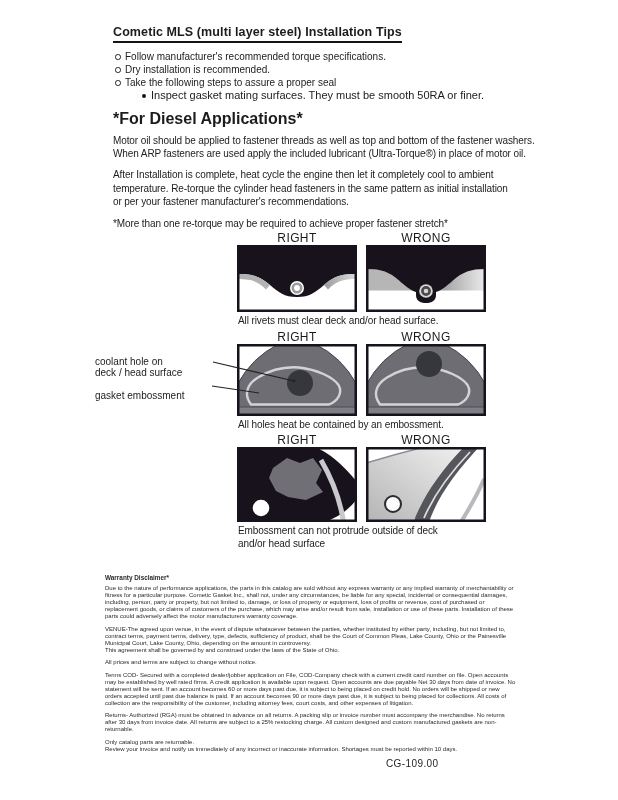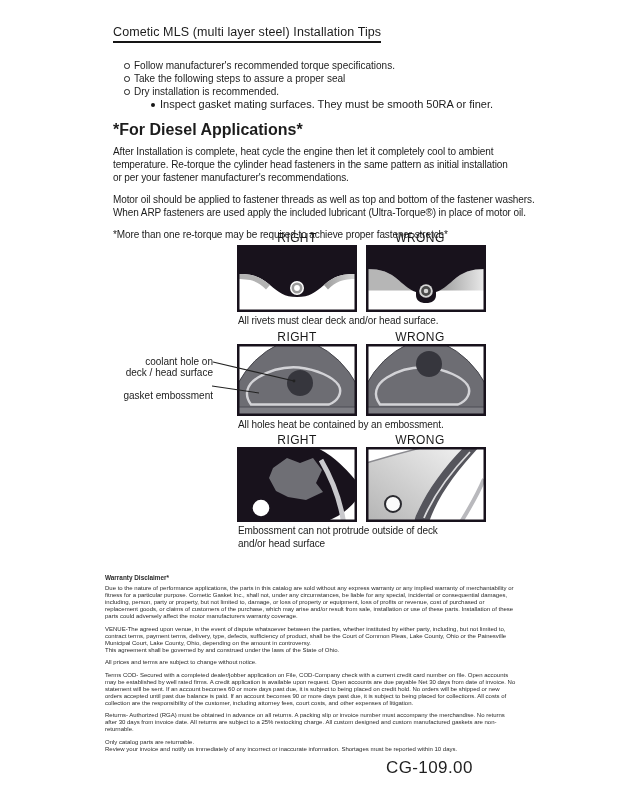--- a/index.html
+++ b/index.html
@@ -3,77 +3,77 @@
 <meta charset="utf-8">
 <style>
   html,body{margin:0;padding:0;background:#ffffff;}
   .page{
     position:relative;width:618px;height:800px;background:#ffffff;overflow:hidden;
     font-family:"Liberation Sans",sans-serif;color:#1c1c1c;
   }
   
   .content{position:absolute;left:113px;top:22px;width:485px;}
   .doc-title{
-    display:inline-block;margin:0 0 5px 0;font-size:12.5px;font-weight:400;
+    display:inline-block;margin:0 0 5px 0;font-size:12.5px;font-weight:700;
     letter-spacing:.1px;border-bottom:2px solid #151515;padding-bottom:1px;line-height:16px;
   }
-  .bullet-list{margin:11px;}
+  .bullet-list{margin:2px;}
   .bullet{position:relative;font-size:10px;line-height:13px;padding-left:10px;white-space:nowrap;}
   .bullet::before{
     content:"";position:absolute;left:0;top:4px;width:3.5px;height:3.5px;
     border:1px solid #222;border-radius:50%;
   }
   .sub-bullet{position:relative;font-size:11px;line-height:13px;margin-left:27px;padding-left:9px;white-space:nowrap;}
   .sub-bullet::before{
     content:"";position:absolute;left:0;top:4.5px;width:4px;height:4px;background:#161616;border-radius:50%;
   }
   .diesel-heading{margin:9px 0 2px 0;font-size:16px;font-weight:700;line-height:15px;}
   .para{margin:8px 0 0 0;font-size:10px;line-height:13.2px;white-space:pre-line;letter-spacing:-.1px;}
   .para.note{margin-top:9px;}
   
   .figures{position:absolute;left:237px;top:232px;width:249px;}
-  .fig-labels{display:flex;gap:3px;}
+  .fig-labels{display:flex;gap:9px;}
   .fig-labels span{width:120px;text-align:center;font-size:12px;line-height:13px;letter-spacing:.4px;color:#1a1a1a;}
   .fig-row{display:flex;gap:9px;}
   .fig-row svg{display:block;}
   .fig-caption{margin:3px 0 3px 1px;font-size:10px;line-height:12.5px;white-space:pre-line;letter-spacing:-.1px;}
   .side-labels{
-    position:absolute;right:calc(100% + 24px);top:112px;width:118px;text-align:right;
+    position:absolute;right:calc(100% + 24px);top:112px;width:118px;
     font-size:10px;line-height:11.5px;white-space:pre-line;color:#1c1c1c;
   }
   .side-labels .lbl2{}
   .leader-overlay{position:absolute;left:-126px;top:110px;pointer-events:none;}
   
   .disclaimer{position:absolute;left:105px;top:574px;width:413px;color:#2a2a2a;}
   .disclaimer h2{margin:0 0 4px 0;font-size:6.4px;font-weight:700;line-height:7px;}
   .disclaimer p{margin:0 0 5.5px 0;font-size:6px;line-height:7px;white-space:pre-line;}
   
-  .page-code{position:absolute;left:386px;top:758px;font-size:17px;letter-spacing:.4px;color:#1f1f1f;}
+  .page-code{position:absolute;left:386px;top:758px;font-size:10px;letter-spacing:.4px;color:#1f1f1f;}
 </style>
 </head>
 <body>
 
 <div class="page">
 
   <div class="content">
     <h1 class="doc-title">Cometic MLS (multi layer steel) Installation Tips</h1>
 
     <div class="bullet-list">
       <div class="bullet">Follow manufacturer's recommended torque specifications.</div>
+      <div class="bullet">Dry installation is recommended.</div>
       <div class="bullet">Take the following steps to assure a proper seal</div>
-      <div class="bullet">Dry installation is recommended.</div>
       <div class="sub-bullet">Inspect gasket mating surfaces.  They must be smooth 50RA or finer.</div>
     </div>
 
     <h2 class="diesel-heading">*For Diesel Applications*</h2>
+    <p class="para">Motor oil should be applied to fastener threads as well as top and bottom of the fastener washers.
+When ARP fasteners are used apply the included lubricant (Ultra-Torque®) in place of motor oil.</p>
     <p class="para">After Installation is complete, heat cycle the engine then let it completely cool to ambient
 temperature. Re-torque the cylinder head fasteners in the same pattern as initial installation
 or per your fastener manufacturer's recommendations.</p>
-    <p class="para">Motor oil should be applied to fastener threads as well as top and bottom of the fastener washers.
-When ARP fasteners are used apply the included lubricant (Ultra-Torque®) in place of motor oil.</p>
     <p class="para note">*More than one re-torque may be required to achieve proper fastener stretch*</p>
   </div>
 
   <div class="figures">
 
     <div class="fig-labels">
       <span>RIGHT</span>
       <span>WRONG</span>
     </div>
     <div class="fig-row">

